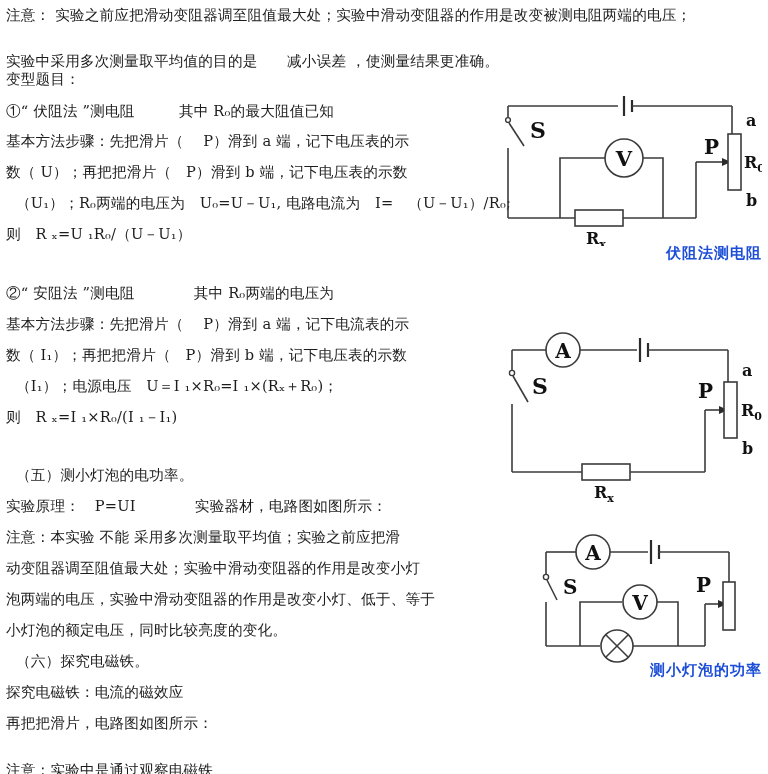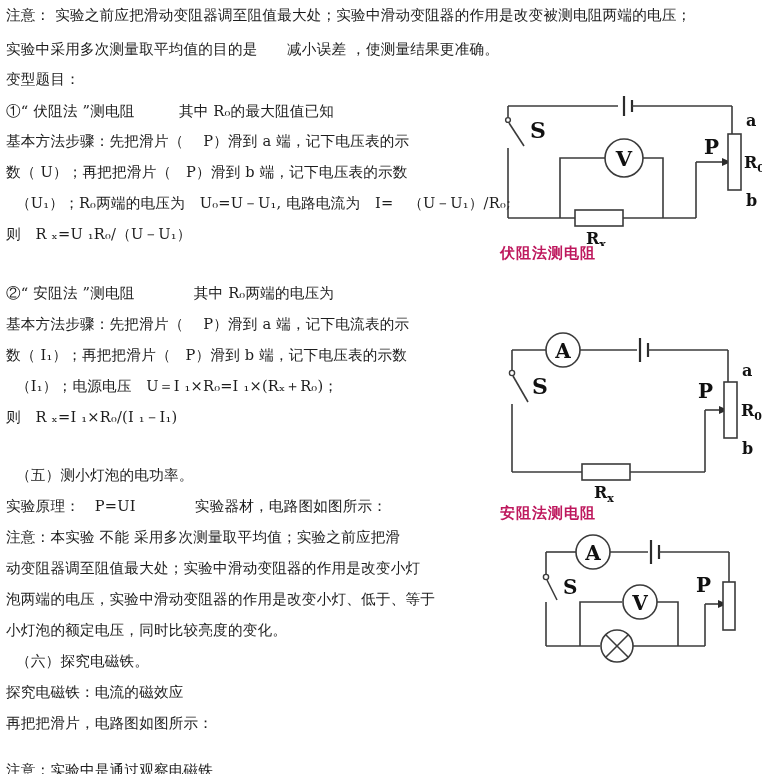--- a/index.html
+++ b/index.html
@@ -40,45 +40,45 @@
   }
   .tline.ind { left: 10px; }
 
   
   .figure {
     position: absolute;
   }
   .fig-caption {
     position: absolute;
     width: 100%;
-    text-align: left;
+    text-align: right;
     font-family: Liberation Sans, sans-serif;
     font-weight: 700;
     font-size: 15px;
-    color: #be185d;
+    color: #1d4ed8;
     letter-spacing: 1px;
   }
   svg { display: block; }
   .wire { stroke: #3b3b3b; stroke-width: 1.6; fill: none; }
   .thick { stroke: #2b2b2b; stroke-width: 2.2; fill:none; }
   .comp-fill { fill: #ffffff; stroke: #3b3b3b; stroke-width: 1.6; }
   .lbl {
     font-family: "DejaVu Serif", "Liberation Serif", serif;
     font-weight: 700;
     fill: #111;
   }
 </style>
 </head>
 <body>
 
 <div id="page">
 
   <div class="text-col">
     <div class="tline" style="top:6px">注意： 实验之前应把滑动变阻器调至阻值最大处；实验中滑动变阻器的作用是改变被测电阻两端的电压；</div>
-    <div class="tline" style="top:40px">实验中采用多次测量取平均值的目的是　　减小误差 ，使测量结果更准确。</div>
+    <div class="tline" style="top:52px">实验中采用多次测量取平均值的目的是　　减小误差 ，使测量结果更准确。</div>
     <div class="tline" style="top:70px">变型题目：</div>
     <div class="tline" style="top:102px">①“ 伏阻法 ”测电阻　　　其中 R₀的最大阻值已知</div>
     <div class="tline" style="top:132px">基本方法步骤：先把滑片（　 P）滑到 a 端，记下电压表的示</div>
     <div class="tline" style="top:163px">数（ U）；再把把滑片（　P）滑到 b 端，记下电压表的示数</div>
     <div class="tline ind" style="top:194px">（U₁）；R₀两端的电压为　U₀=U－U₁, 电路电流为　I=　（U－U₁）/R₀;</div>
     <div class="tline" style="top:225px">则　R ₓ=U ₁R₀/（U－U₁）</div>
     <div class="tline" style="top:284px">②“ 安阻法 ”测电阻　　　　其中 R₀两端的电压为</div>
     <div class="tline" style="top:315px">基本方法步骤：先把滑片（　 P）滑到 a 端，记下电流表的示</div>
     <div class="tline" style="top:346px">数（ I₁）；再把把滑片（　P）滑到 b 端，记下电压表的示数</div>
     <div class="tline ind" style="top:377px">（I₁）；电源电压　U＝I ₁×R₀=I ₁×(Rₓ＋R₀)；</div>
@@ -172,21 +172,20 @@
       <path class="wire" d="M205,78 L219,78"></path>
       <polygon fill="#2b2b2b" points="219,74 228,78 219,82"></polygon>
       <rect class="comp-fill" x="224" y="50" width="13" height="56"></rect>
       <text class="lbl" x="198" y="66" font-size="20">P</text>
       <text class="lbl" x="242" y="44" font-size="16">a</text>
       <text class="lbl" x="241" y="84" font-size="16">
         <tspan>R</tspan><tspan dy="4" font-size="11">0</tspan>
       </text>
       <text class="lbl" x="242" y="122" font-size="16">b</text>
     </svg>
-    <div class="fig-caption" style="top:172px;">安阻法测电阻</div>
   </div>
 
   <div class="figure" style="left:500px; top:534px; width:262px; height:160px;">
     <svg width="262" height="140" viewBox="0 0 262 140">
 
       <path class="wire" d="M46,18 L76,18"></path>
       <circle class="comp-fill" cx="93" cy="18" r="17"></circle>
       <text class="lbl" x="93" y="26" font-size="20" text-anchor="middle">A</text>
       <path class="wire" d="M110,18 L148,18"></path>
 
@@ -211,15 +210,16 @@
       <circle class="comp-fill" cx="140" cy="68" r="17"></circle>
       <text class="lbl" x="140" y="76" font-size="20" text-anchor="middle">V</text>
       <path class="wire" d="M157,68 L178,68 L178,112"></path>
 
       <path class="wire" d="M205,112 L205,70"></path>
       <path class="wire" d="M205,70 L218,70"></path>
       <polygon fill="#2b2b2b" points="218,66 227,70 218,74"></polygon>
       <rect class="comp-fill" x="223" y="48" width="12" height="48"></rect>
       <text class="lbl" x="196" y="58" font-size="20">P</text>
     </svg>
+    <div class="fig-caption" style="top:127px; text-indent:12px;">测小灯泡的功率</div>
   </div>
 
 </div>
 
 </body></html>

